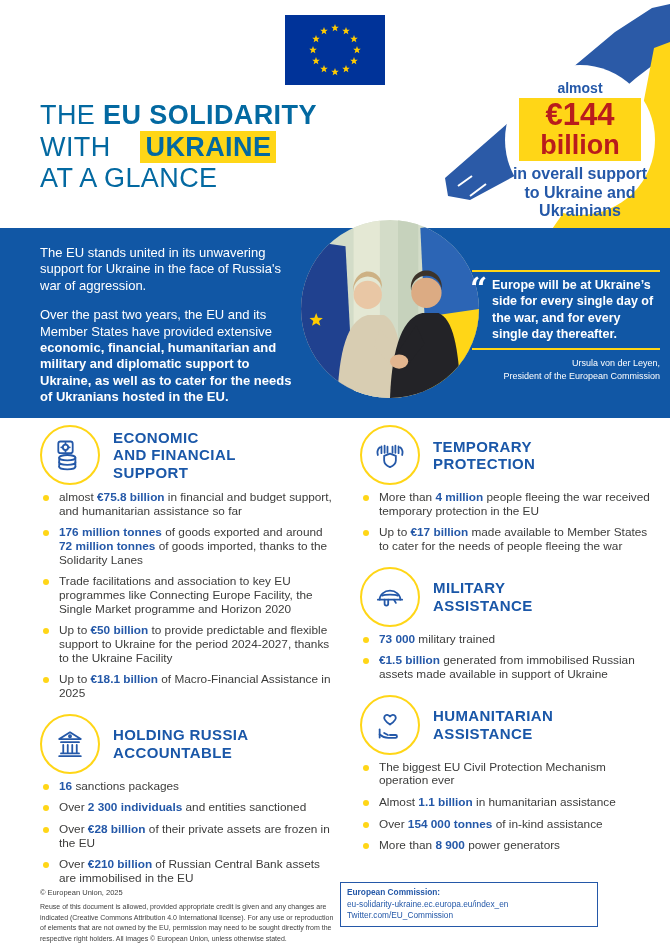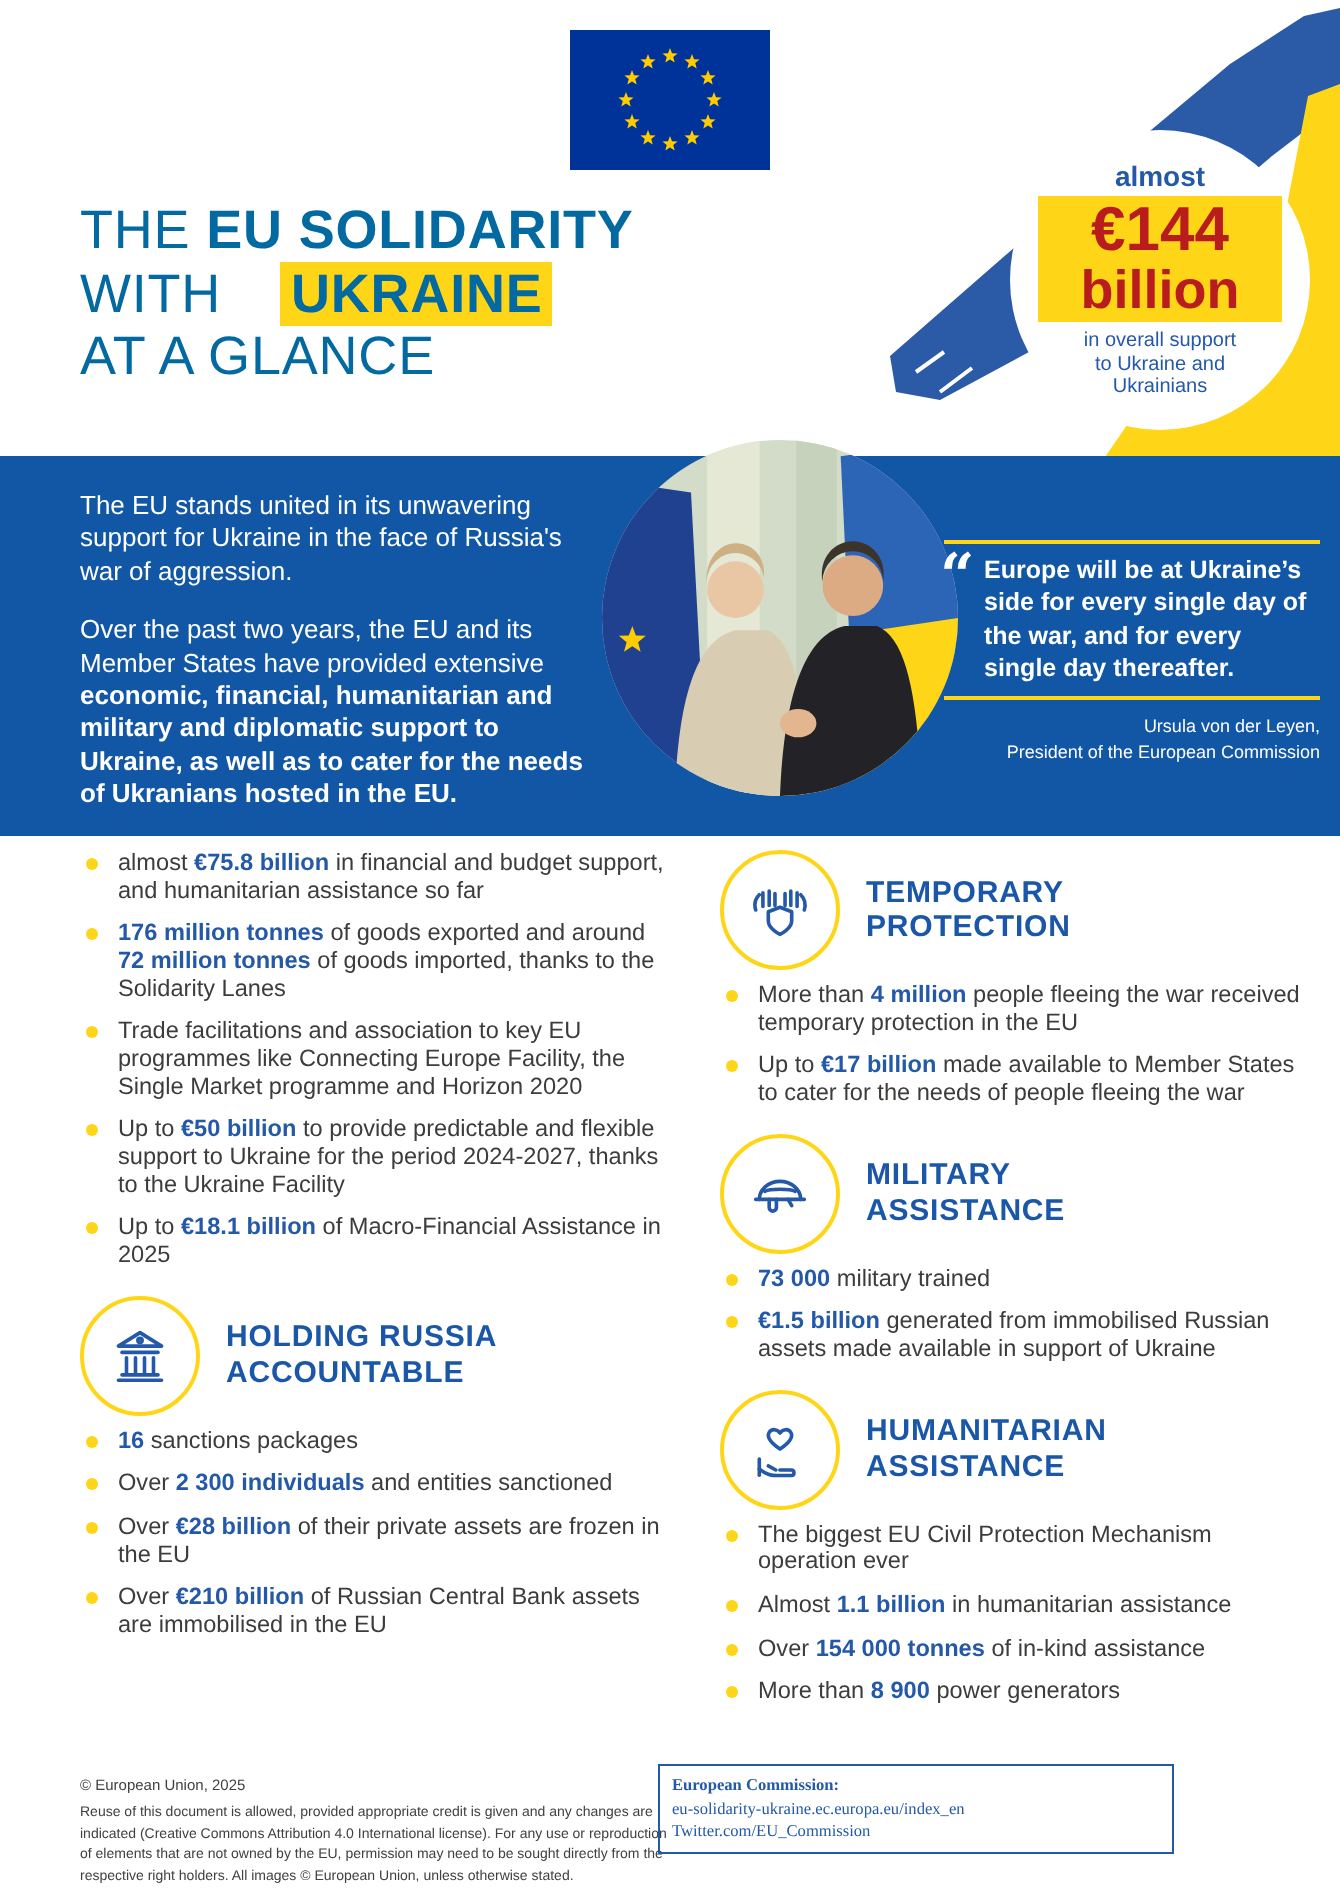--- a/index.html
+++ b/index.html
@@ -18,21 +18,21 @@
 
   
   .badge{position:absolute;right:0;top:0;width:230px;height:235px;}
   .badge svg.brush{position:absolute;inset:0;width:230px;height:235px;}
   .badge-circle{position:absolute;left:65px;top:65px;width:150px;height:150px;
     border-radius:50%;background:#fff;text-align:center;color:#2458a8;}
   .b-almost{font-size:14px;font-weight:700;margin-top:15px;}
   .hlb{display:block;background:#ffd617;margin:0 14px;font-weight:700;color:#b91c1c;}
   .b-amount{font-size:31px;line-height:1.08;margin-top:2px;}
   .b-unit{font-size:27px;line-height:1.1;}
-  .b-support{font-size:10px;font-weight:400;line-height:1.16;margin-top:4px;}
+  .b-support{font-size:16px;font-weight:700;line-height:1.16;margin-top:4px;}
 
   
   .band{position:absolute;left:0;top:228px;width:670px;height:190px;background:#1157a5;}
   .intro{position:absolute;left:40px;top:17px;width:258px;color:#fff;
          font-size:13px;line-height:1.26;}
   .intro p{margin:0;}
   .intro p + p{margin-top:13px;}
   .photo{position:absolute;left:301px;top:-8px;width:178px;height:178px;}
   .quote{position:absolute;left:472px;top:42px;width:188px;color:#fff;}
   .rule{border-top:2px solid #ffd617;width:100%;}
@@ -56,21 +56,21 @@
     color:#3c3c3b;margin-bottom:8px;}
   .section li::before{content:"";position:absolute;left:3px;top:4px;width:6px;height:6px;
     border-radius:50%;background:#ffd617;}
   .section li .b{color:#2458a8;}
 
   
   .footer{position:absolute;left:0;top:882px;width:670px;height:65px;}
   .f-left{position:absolute;left:40px;top:6px;width:300px;color:#404040;}
   .f-copy{font-size:7.5px;margin:0 0 5px 0;}
   .f-reuse{font-size:7px;line-height:1.5;margin:0;}
-  .f-right{position:absolute;left:329px;top:0;width:258px;font-family:Liberation Serif, serif;}
+  .f-right{position:absolute;left:340px;top:0;width:258px;}
   .f-boxes{display:flex;gap:5px;}
   .f-box{border:1px solid #2458a8;padding:4px 6px;flex:1;color:#2458a8;
     font-size:8.3px;line-height:1.4;}
   .f-box .t{font-weight:700;}
   .f-box a{color:#2458a8;text-decoration:none;display:block;}
 </style>
 </head>
 <body>
 
 <svg width="0" height="0" style="position:absolute" aria-hidden="true">
@@ -211,20 +211,28 @@
       <div class="attr">
         <span>Ursula von der Leyen,</span><br>
         <span>President of the European Commission</span>
       </div>
     </div>
   </div>
 
   <div class="columns">
     <div class="col" id="col-left">
         <section class="section">
+          <div class="sec-head">
+            <span class="sec-icon-wrap">
+              <svg class="sec-icon" viewBox="0 0 40 40">
+                <use href="#sym-economic"></use>
+              </svg>
+            </span>
+            <h2>ECONOMIC<br>AND FINANCIAL<br>SUPPORT</h2>
+          </div>
           <ul>
             <li><span>almost </span><span class="b">€75.8 billion</span><span> in financial and budget support, and humanitarian assistance so far</span></li>
             <li><span class="b">176 million tonnes</span><span> of goods exported and around </span><span class="b">72 million tonnes</span><span> of goods imported, thanks to the Solidarity Lanes</span></li>
             <li><span>Trade facilitations and association to key EU programmes like Connecting Europe Facility, the Single Market programme and Horizon 2020</span></li>
             <li><span>Up to </span><span class="b">€50 billion</span><span> to provide predictable and flexible support to Ukraine for the period 2024-2027, thanks to the Ukraine Facility</span></li>
             <li><span>Up to </span><span class="b">€18.1 billion</span><span> of Macro-Financial Assistance in 2025</span></li>
           </ul>
         </section>
         <section class="section">
           <div class="sec-head">

